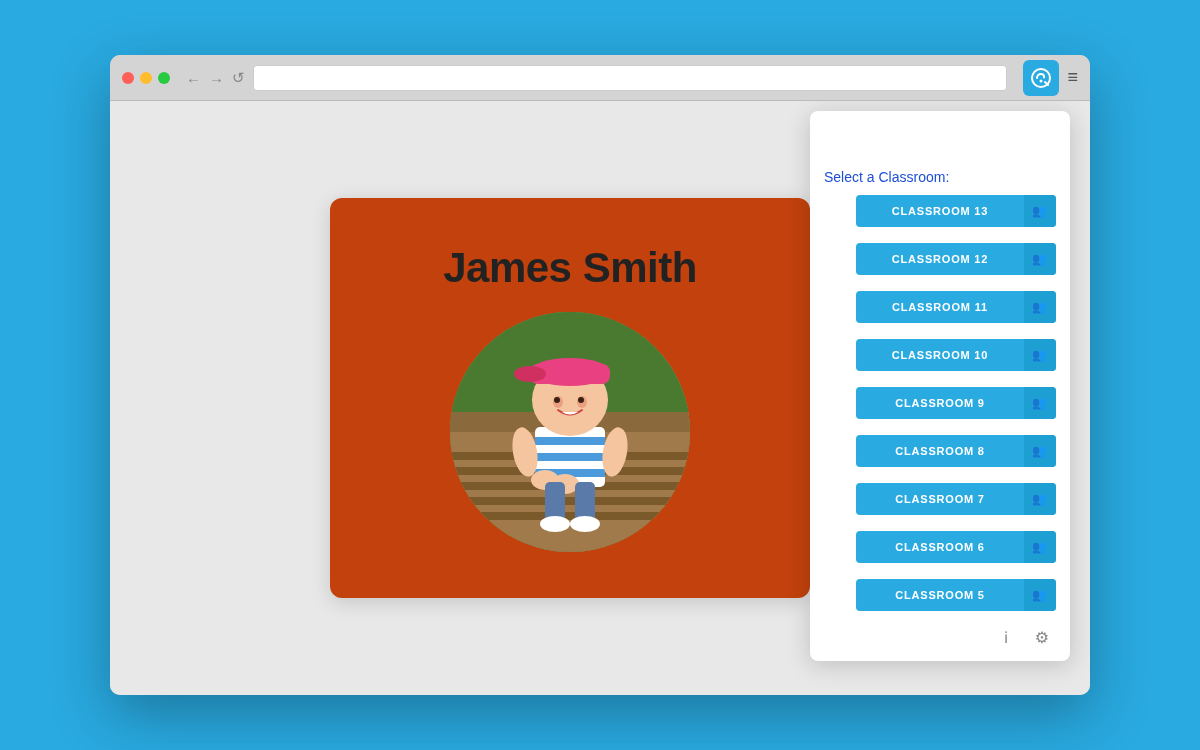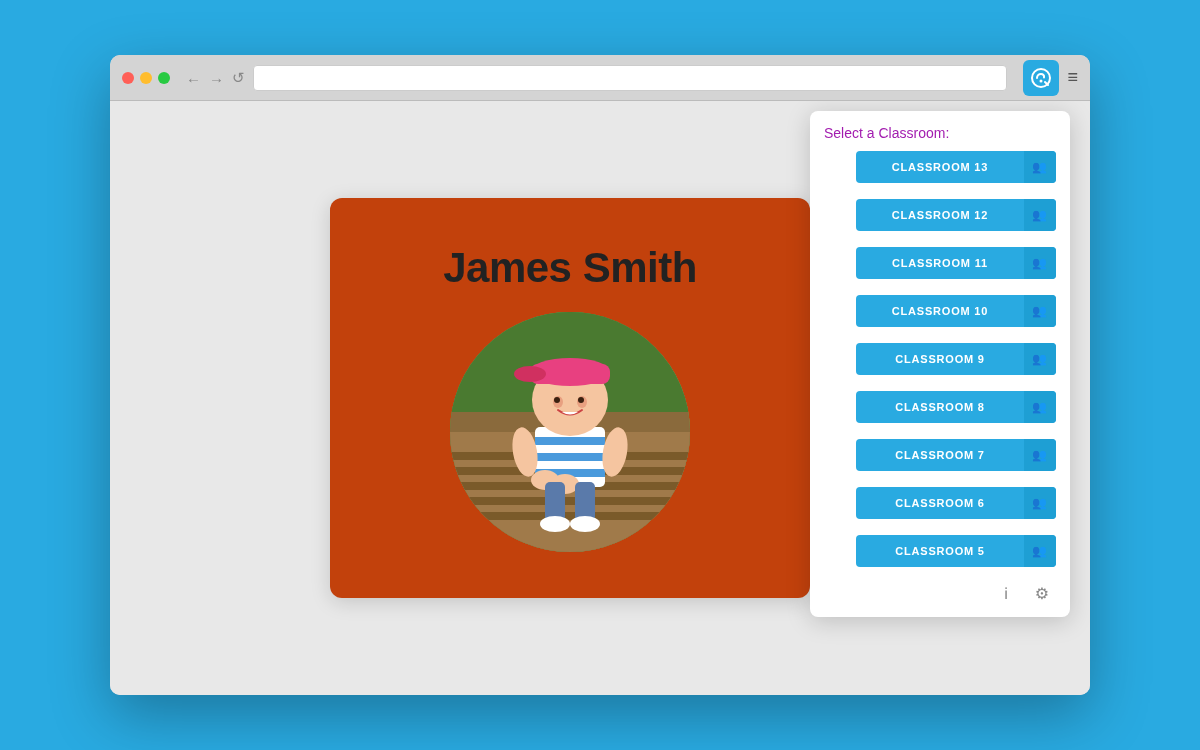--- a/index.html
+++ b/index.html
@@ -152,23 +152,24 @@
       width: 260px;
       background: white;
       border-radius: 8px;
       box-shadow: 0 4px 24px rgba(0,0,0,0.18);
       padding: 14px 14px 10px;
       z-index: 10;
     }
 
     .dropdown-title {
       font-size: 14px;
-      color: #a21caf;
+      color: #1d4ed8;
       margin-bottom: 10px;
       font-weight: 400;
+      margin-top: 44px;
     }
 
     .classroom-list {
       display: flex;
       flex-direction: column;
       gap: 16px;
       padding-left: 32px;
     }
 
     .classroom-item {

